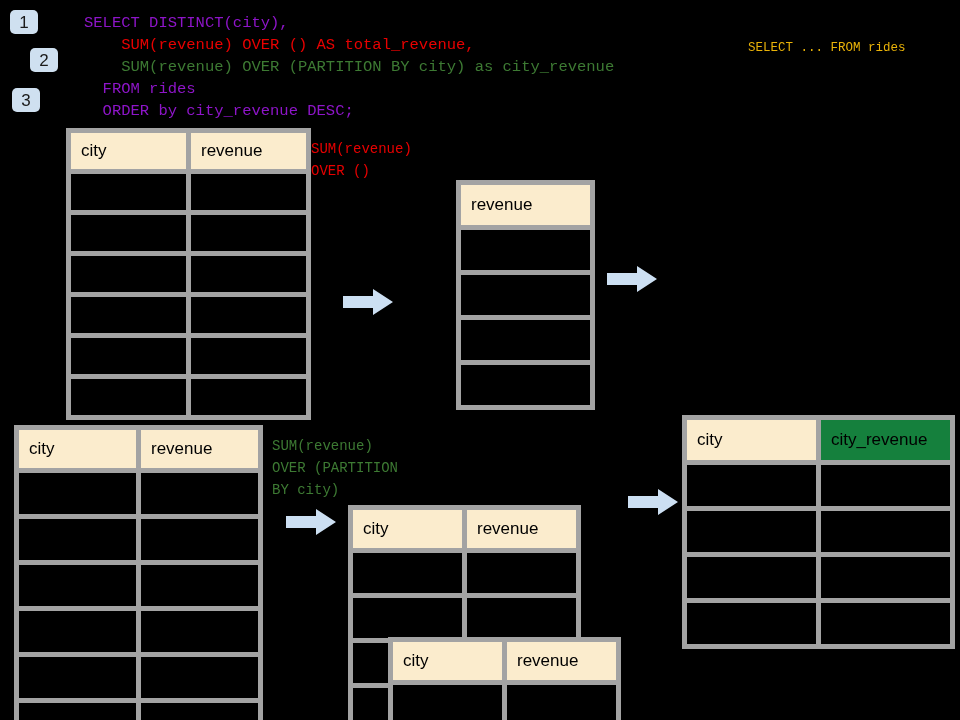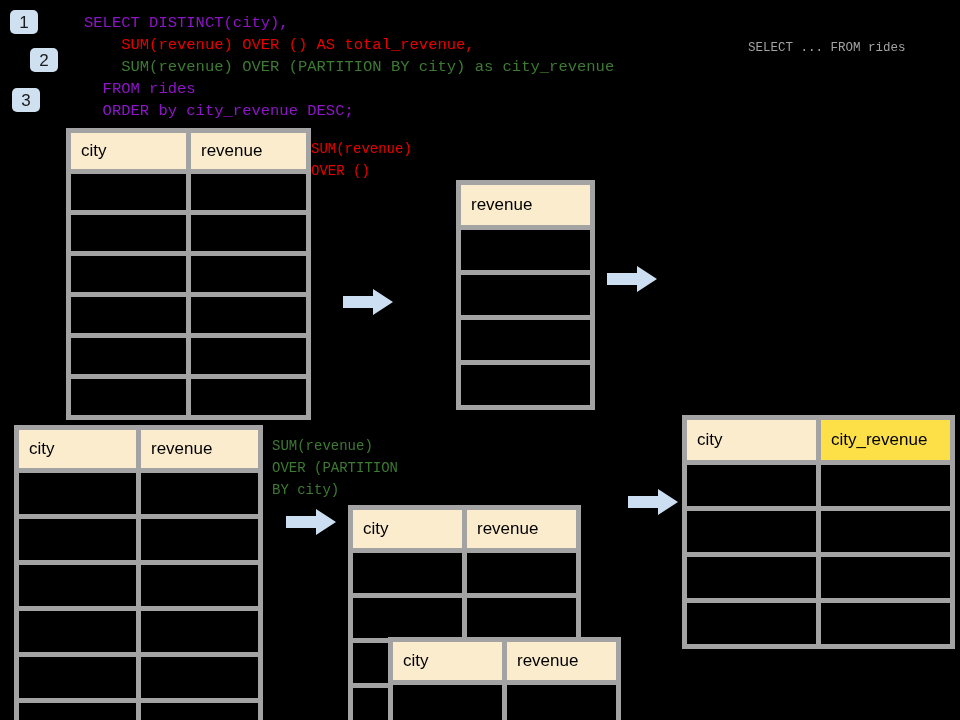--- a/index.html
+++ b/index.html
@@ -94,21 +94,21 @@
 <body>
 
 <div id="badge-root">
     <div class="badge" style="left: 10px; top: 10px; background: rgb(207, 224, 240);">1</div>
     <div class="badge" style="left: 30px; top: 48px; background: rgb(207, 224, 240);">2</div>
     <div class="badge" style="left: 12px; top: 88px; background: rgb(207, 224, 240);">3</div>
   </div>
 
 <div class="sql" id="sql-root" style="left:84px; top:12px;"><span class="sql-line" style="color: rgb(142, 21, 201);">SELECT DISTINCT(city),</span><span class="sql-line" style="color: rgb(232, 0, 0);">    SUM(revenue) OVER () AS total_revenue,</span><span class="sql-line" style="color: rgb(61, 122, 51);">    SUM(revenue) OVER (PARTITION BY city) as city_revenue</span><span class="sql-line" style="color: rgb(142, 21, 201);">  FROM rides</span><span class="sql-line" style="color: rgb(142, 21, 201);">  ORDER by city_revenue DESC;</span></div>
 
-<div class="side-note" id="side-note" style="left: 748px; top: 38px; color: #a3a3a3;">SELECT ... FROM rides</div>
+<div class="side-note" id="side-note" style="left: 748px; top: 38px; color: #eab308;">SELECT ... FROM rides</div>
 
 <div id="annot-root">
     <div class="annot" style="left: 311px; top: 138px; color: rgb(232, 0, 0);">SUM(revenue)
 OVER ()</div>
     <div class="annot" style="left: 272px; top: 435px; color: rgb(61, 122, 51);">SUM(revenue)
 OVER (PARTITION
 BY city)</div>
   </div>
 
 <div id="tables-root">
@@ -265,21 +265,21 @@
       </tbody>
     </table>
     <table class="tbl" style="left: 682px; top: 415px; width: 268px; z-index: 2;">
       <colgroup>
         <col style="width: 134px;">
         <col style="width: 134px;">
       </colgroup>
       <thead>
         <tr>
           <th style="height: 40px; background: rgb(251, 236, 205);">city</th>
-          <th style="height: 40px; background: #fde047;">city_revenue</th>
+          <th style="height: 40px; background: #15803d;">city_revenue</th>
         </tr>
       </thead>
       <tbody>
         <tr>
           <td style="height: 41px;">&nbsp;</td>
           <td style="height: 41px;">&nbsp;</td>
         </tr>
         <tr>
           <td style="height: 41px;">&nbsp;</td>
           <td style="height: 41px;">&nbsp;</td>

